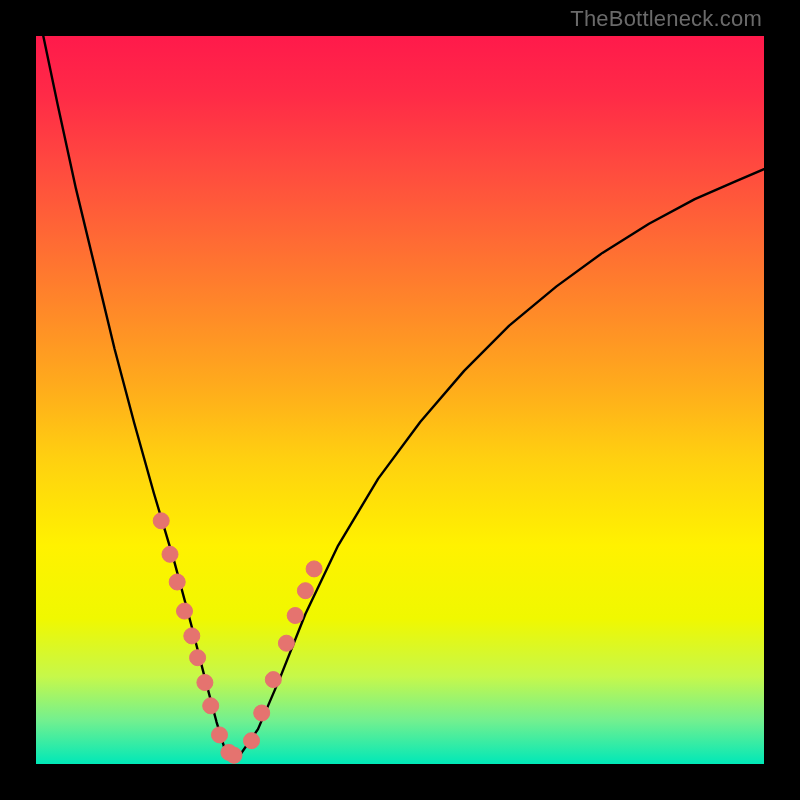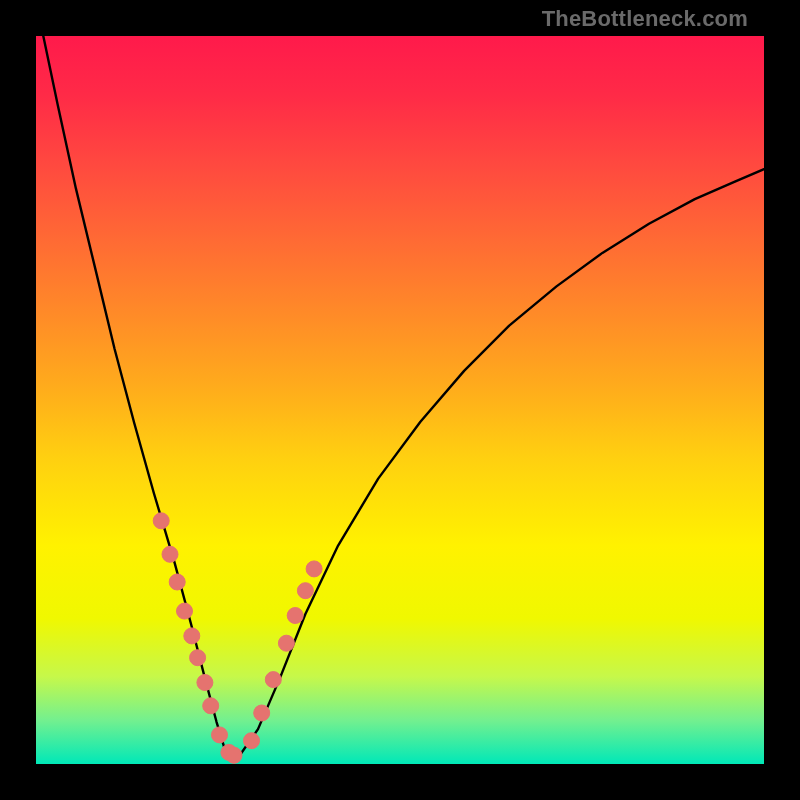--- a/index.html
+++ b/index.html
@@ -46,25 +46,25 @@
   }
   .curve-svg {
     position: absolute;
     inset: 0;
     width: 728px;
     height: 728px;
   }
   .watermark {
     position: absolute;
     top: 6px;
-    right: 52px;
+    right: 38px;
     color: #6a6a6a;
     font-size: 22px;
     letter-spacing: 0.2px;
-    font-weight: 700;
+    font-weight: 400;
     user-select: none;
   }
 </style>
 </head>
 <body>
 
 <div class="frame">
   <div class="plot">
     <div class="gradient-fill"></div>
     <svg class="curve-svg" viewBox="0 0 728 728" preserveAspectRatio="none">

